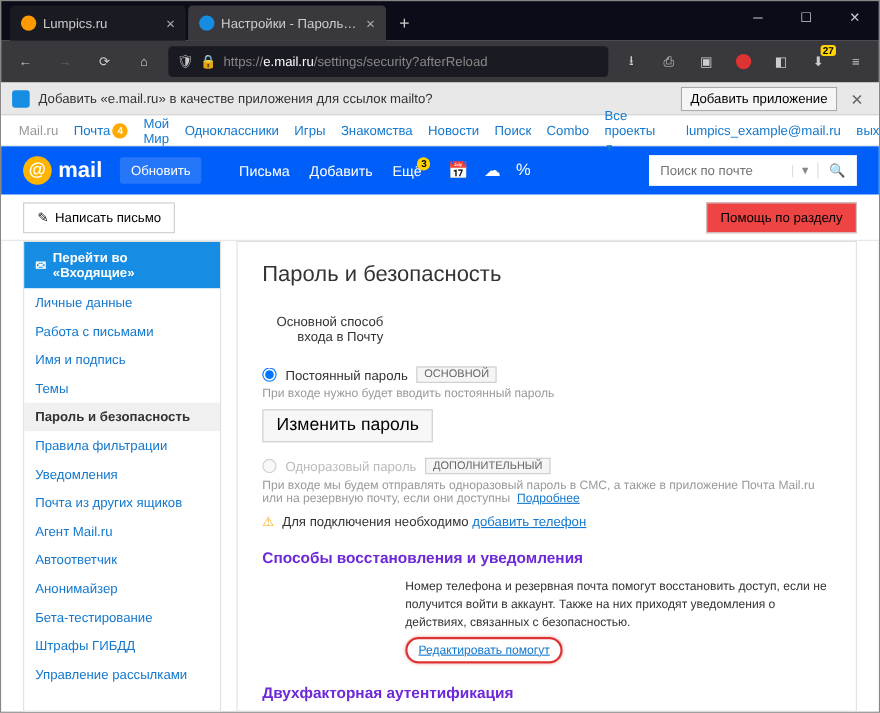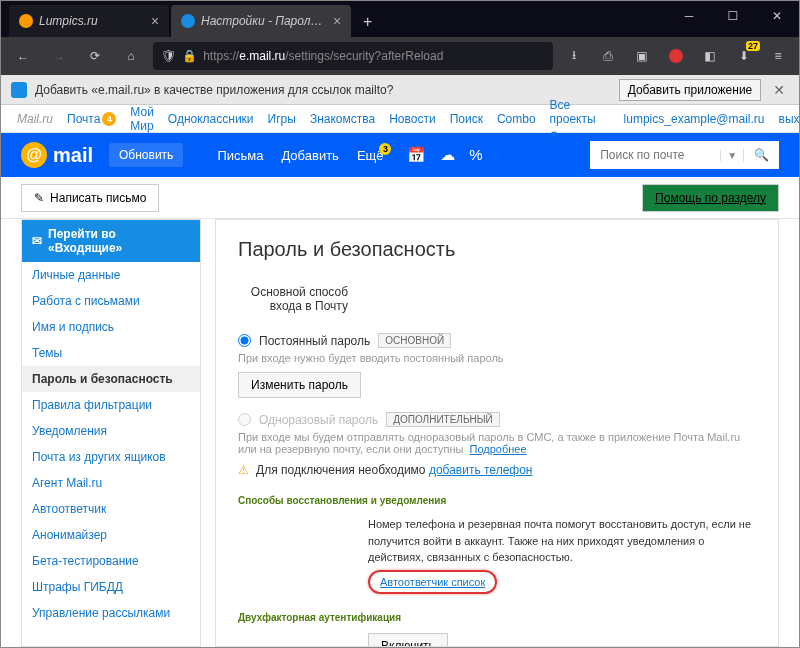--- a/index.html
+++ b/index.html
@@ -1,19 +1,19 @@
 <!DOCTYPE html>
 <html><head>
 <meta charset="utf-8">
 <style>
 * { box-sizing: border-box; margin: 0; padding: 0; }
 body { font-family: Arial, sans-serif; font-size: 12px; background: #fff; width: 800px; height: 648px; overflow: hidden; border: 1px solid #888; }
 .titlebar { background: #0c0c18; height: 36px; display: flex; align-items: flex-start; }
 .tabs { display: flex; height: 32px; margin-top: 4px; padding-left: 8px; flex: 1; }
-.tab { display: flex; align-items: center; padding: 0 10px; height: 32px; color: #ccc; font-size: 12px; border-top-left-radius: 4px; border-top-right-radius: 4px; margin-right: 2px; min-width: 160px; max-width: 180px; cursor: pointer; font-style: italic; }
+.tab { display: flex; align-items: center; padding: 0 10px; height: 32px; color: #ccc; font-size: 12px; border-top-left-radius: 4px; border-top-right-radius: 4px; margin-right: 2px; min-width: 160px; max-width: 180px; cursor: pointer; }
 .tab.active { background: #38383d; }
 .tab:not(.active) { background: #1a1a22; }
 .tab-icon { width: 14px; height: 14px; margin-right: 6px; border-radius: 50%; }
 .tab-icon.orange { background: #f90; }
 .tab-icon.blue { background: #168de2; }
 .tab-title { flex: 1; white-space: nowrap; overflow: hidden; text-overflow: ellipsis; }
 .tab-close { color: #aaa; margin-left: 6px; font-size: 14px; }
 .newtab { color: #ccc; padding: 8px 10px; font-size: 16px; cursor: pointer; }
 .window-controls { display: flex; }
 .winbtn { width: 44px; height: 30px; display: flex; align-items: center; justify-content: center; color: #ccc; cursor: pointer; font-size: 12px; }
@@ -26,55 +26,55 @@
 .right-icons { display: flex; gap: 8px; align-items: center; }
 .ricon { width: 26px; height: 26px; display: flex; align-items: center; justify-content: center; color: #ccc; cursor: pointer; position: relative; }
 .badge-red { background: #d33; border-radius: 50%; width: 14px; height: 14px; }
 .badge-count { position: absolute; top: -2px; right: -3px; background: #ffd400; color: #000; border-radius: 3px; font-size: 9px; padding: 0 2px; font-weight: bold; }
 .notif-bar { background: #e8e8e8; height: 30px; display: flex; align-items: center; padding: 0 10px; font-size: 12px; color: #333; border-bottom: 1px solid #ccc; }
 .notif-bar .nicon { width: 16px; height: 16px; background: #168de2; border-radius: 3px; margin-right: 8px; }
 .notif-bar .add-btn { margin-left: auto; border: 1px solid #aaa; background: #f5f5f5; padding: 3px 8px; cursor: pointer; font-size: 12px; }
 .notif-bar .close-notif { margin-left: 8px; cursor: pointer; color: #666; font-size: 14px; padding: 0 4px; }
 .topnav { background: #fff; height: 28px; display: flex; align-items: center; padding: 0 16px; gap: 14px; font-size: 12px; border-bottom: 1px solid #e5e5e5; }
 .topnav a { color: #1378ce; text-decoration: none; cursor: pointer; }
-.topnav .gray { color: #999; font-style: italic; }
+.topnav .gray { color: #999; }
 .topnav .dot { width: 14px; height: 14px; background: #fa0; border-radius: 50%; display: inline-flex; align-items: center; justify-content: center; color: #fff; font-size: 9px; font-weight: bold; margin-left: 2px; }
 .topnav .spacer { flex: 1; }
 .bluebar { background: #005ff9; height: 44px; display: flex; align-items: center; padding: 0 20px; color: #fff; gap: 16px; }
 .logo { display: flex; align-items: center; gap: 6px; font-size: 20px; font-weight: bold; }
 .logo-at { background: #ffb400; color: #fff; width: 26px; height: 26px; border-radius: 50%; display: flex; align-items: center; justify-content: center; font-size: 16px; }
 .refresh-btn { background: rgba(255,255,255,0.15); border: none; color: #fff; padding: 5px 10px; border-radius: 3px; cursor: pointer; font-size: 12px; }
 .bluenav { display: flex; gap: 18px; margin-left: 18px; }
 .bluenav a { color: #fff; text-decoration: none; cursor: pointer; position: relative; font-size: 13px; }
 .bluenav .ndot { position: absolute; top: -5px; right: -8px; background: #ffd400; color: #000; width: 12px; height: 12px; border-radius: 50%; font-size: 9px; display: flex; align-items: center; justify-content: center; font-weight: bold; }
 .blueicons { display: flex; gap: 14px; margin-left: 8px; }
 .blueicons span { cursor: pointer; font-size: 15px; }
 .search-box { margin-left: auto; display: flex; align-items: center; background: #fff; border-radius: 0; height: 28px; }
 .search-box input { border: none; padding: 0 10px; font-size: 12px; width: 130px; outline: none; }
 .search-box .dd { color: #888; padding: 0 6px; cursor: pointer; font-size: 10px; border-left: 1px solid #ddd; }
 .search-box .sbtn { color: #888; padding: 0 10px; cursor: pointer; border-left: 1px solid #ddd; }
 .toolbar { background: #fff; height: 42px; display: flex; align-items: center; padding: 0 20px; border-bottom: 1px solid #e5e5e5; }
 .compose-btn { border: 1px solid #ccc; background: #fff; padding: 6px 12px; cursor: pointer; font-size: 12px; display: flex; align-items: center; gap: 6px; }
-.help-btn { margin-left: auto; border: 1px solid #ccc; background: #15803d; padding: 6px 12px; cursor: pointer; font-size: 12px; text-decoration: underline; }
+.help-btn { margin-left: auto; border: 1px solid #ccc; background: #ef4444; padding: 6px 12px; cursor: pointer; font-size: 12px; }
 .content { display: flex; padding: 0 20px; gap: 14px; height: calc(648px - 36px - 38px - 30px - 28px - 44px - 42px - 2px); }
 .sidebar { width: 180px; border: 1px solid #e0e0e0; background: #fff; }
 .sidebar-header { background: #168de2; color: #fff; padding: 7px 10px; font-size: 12px; font-weight: bold; display: flex; align-items: center; gap: 6px; }
 .sidebar-item { padding: 6px 10px; font-size: 12px; color: #1378ce; cursor: pointer; }
 .sidebar-item.active { background: #f0f0f0; color: #333; font-weight: bold; }
 .main { flex: 1; border: 1px solid #e0e0e0; padding: 18px 22px; overflow-y: auto; }
 .main h1 { font-size: 20px; font-weight: normal; color: #333; margin-bottom: 22px; }
-.main h2 { font-size: 10px; font-weight: bold; color: #4d7c0f; margin: 18px 0 10px 0; }
+.main h2 { font-size: 14px; font-weight: bold; color: #6d28d9; margin: 18px 0 10px 0; }
 .section-row { display: flex; gap: 20px; margin-bottom: 6px; flex-direction: column; }
 .label-col { width: 110px; text-align: right; color: #333; font-size: 12px; padding-top: 2px; }
 .value-col { flex: 1; font-size: 12px; color: #333; }
 .radio-row { display: flex; align-items: center; gap: 8px; margin-bottom: 4px; }
 .radio-row input[type=radio] { cursor: pointer; }
 .badge { border: 1px solid #ccc; padding: 1px 6px; font-size: 10px; color: #666; background: #f5f5f5; }
 .hint { color: #999; font-size: 11px; margin: 3px 0 8px 0; }
-.btn { border: 1px solid #ccc; background: #f7f7f7; padding: 5px 12px; cursor: pointer; font-size: 12px; }
+.btn { border: 1px solid #ccc; background: #f7f7f7; padding: 5px 12px; cursor: pointer; font-size: 16px; }
 .warn-icon { color: #ffa500; margin-right: 4px; }
 .link { color: #1378ce; text-decoration: underline; cursor: pointer; }
 .desc { font-size: 11px; color: #333; line-height: 1.5; margin-left: 130px; }
 .highlighted-link { display: inline-block; color: #1378ce; text-decoration: underline; cursor: pointer; border: 2px solid #d33; border-radius: 12px; padding: 2px 10px; box-shadow: 0 0 3px rgba(200,0,0,0.4); margin-top: 4px; }
 .indent { margin-left: 130px; }
 .disabled-text { color: #bbb; }
 </style>
 </head>
 <body>
 
@@ -234,21 +234,21 @@
           <span class="warn-icon">⚠</span>
           <span>Для подключения необходимо</span>
           <span class="link">добавить телефон</span>
         </div>
       </div>
     </div>
 
     <h2>Способы восстановления и уведомления</h2>
     <div class="desc">
       <span>Номер телефона и резервная почта помогут восстановить доступ, если не получится войти в аккаунт. Также на них приходят уведомления о действиях, связанных с безопасностью.</span><br>
-      <span class="highlighted-link">Автоответчик список</span>
+      <span class="highlighted-link">Редактировать помогут</span>
     </div>
 
     <h2>Двухфакторная аутентификация</h2>
     <div class="indent">
       <button class="btn">Включить</button>
       
     </div>
   </div>
 </div>
 

